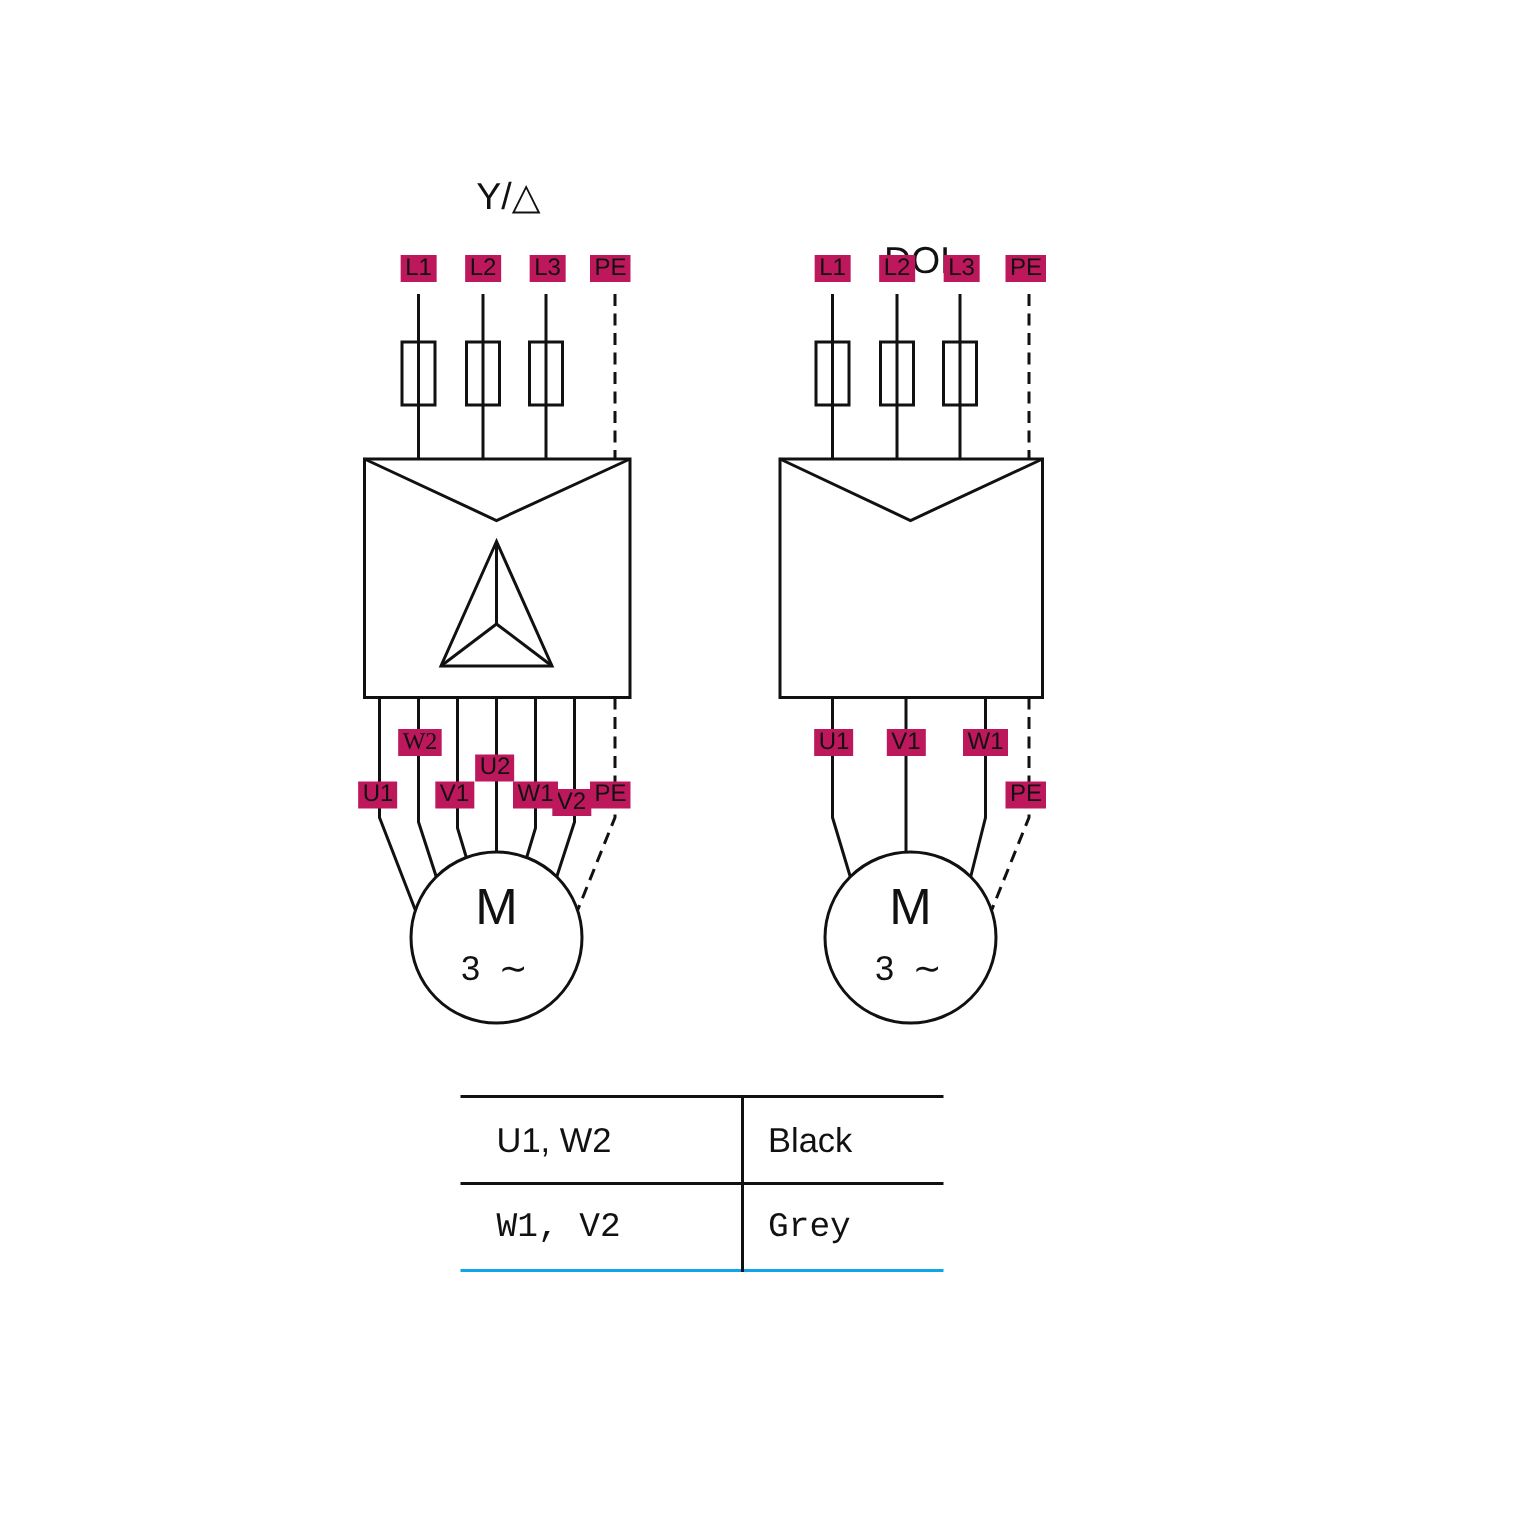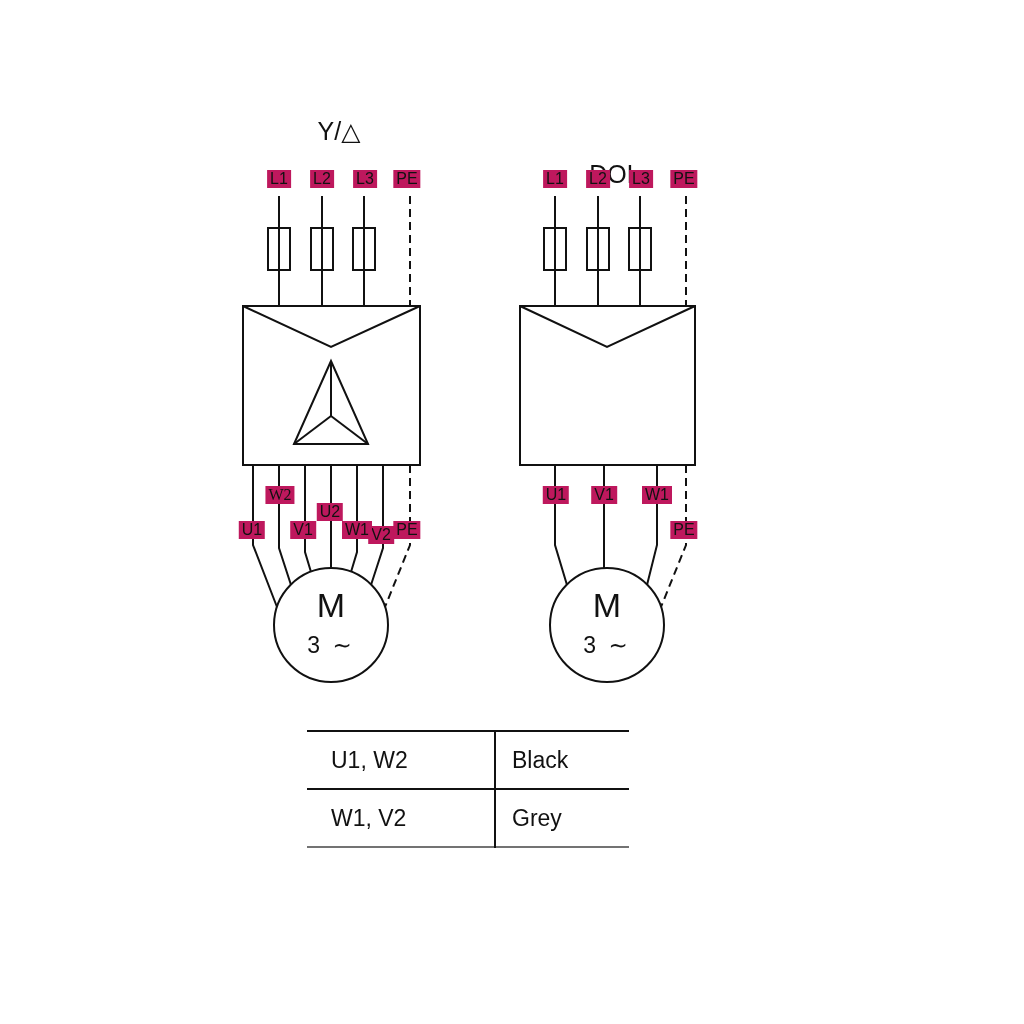--- a/index.html
+++ b/index.html
@@ -56,21 +56,22 @@
     top: 730px;
     width: 322px;
     border-collapse: collapse;
     font-size: 23px;
   }
   table.color-table tr {
     height: 58px;
     border-top: 2px solid #111;
   }
   table.color-table tr:last-child {
-    border-bottom: 2px solid #737373;
+    border-bottom: 2px solid #0ea5e9;
+    font-family: Liberation Mono, monospace;
   }
   table.color-table td {
     vertical-align: middle;
   }
   td.terminals-cell {
     width: 162px;
     padding-left: 24px;
   }
   td.color-cell {
     border-left: 2px solid #111;

